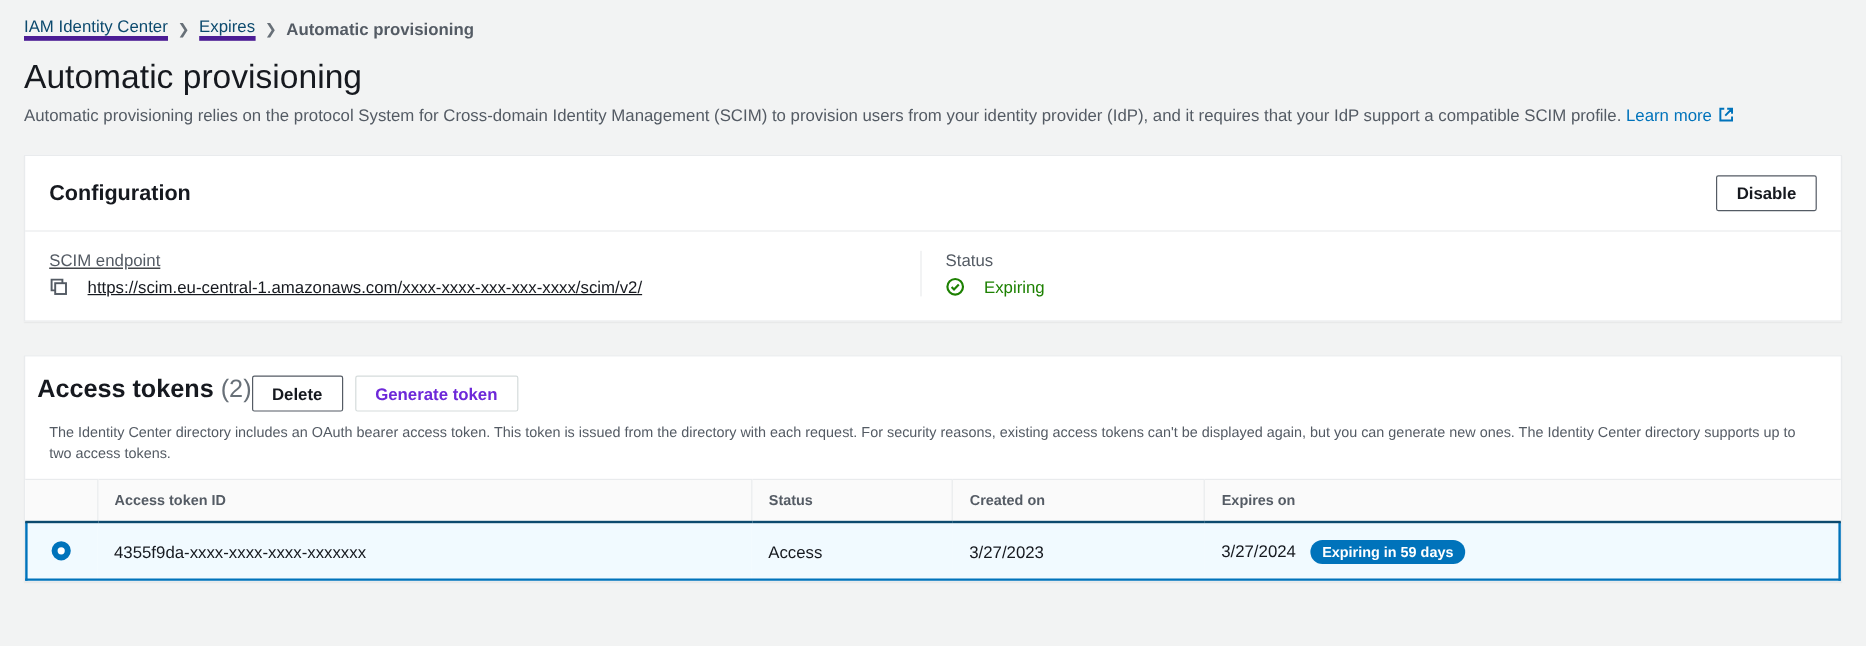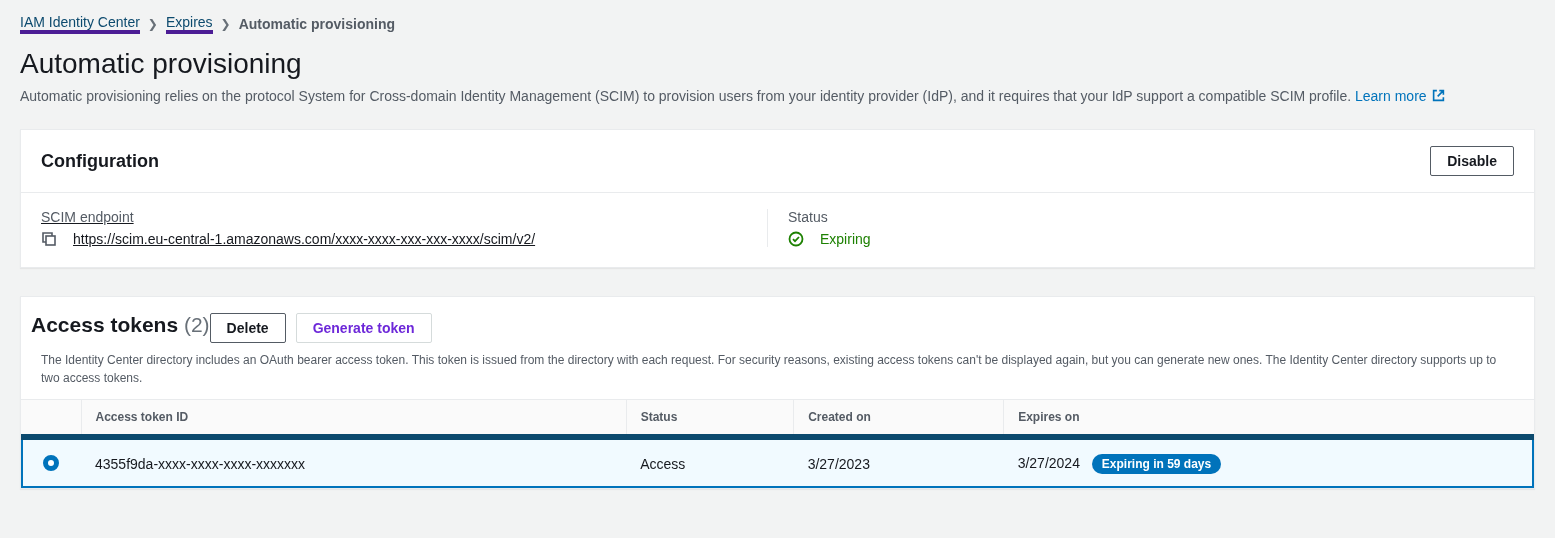--- a/index.html
+++ b/index.html
@@ -72,21 +72,21 @@
     color: #545b64;
     padding: 10px 14px;
     border-top: 1px solid #e9ebed;
     border-bottom: 1px solid #e9ebed;
     background: #fafafa;
   }
   table.token-table th.divider { border-left: 1px solid #e9ebed; }
   table.token-table td {
     padding: 14px;
     font-size: 14px;
-    border-top: 6px solid #0c4a6e;
+    border-top: 2px solid #0c4a6e;
   }
   tr.selected {
     background: #f1faff;
     box-shadow: inset 2px 0 0 #0073bb, inset -2px 0 0 #0073bb, inset 0 -2px 0 #0073bb;
   }
   .radio {
     width: 16px; height: 16px; border-radius: 50%;
     border: 5px solid #0073bb; background: #fff;
     display: inline-block;
   }

